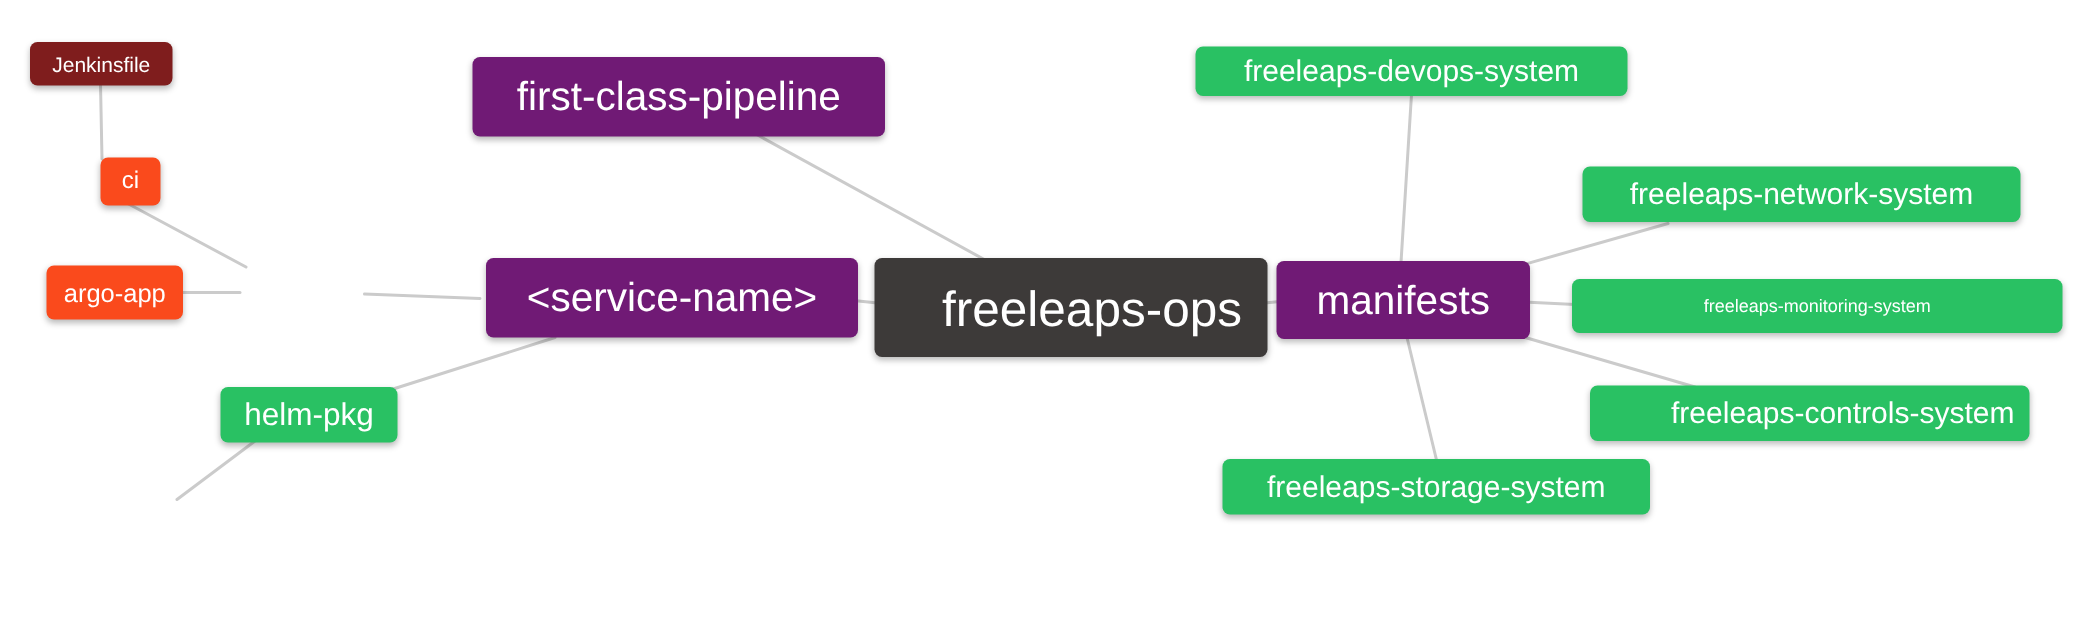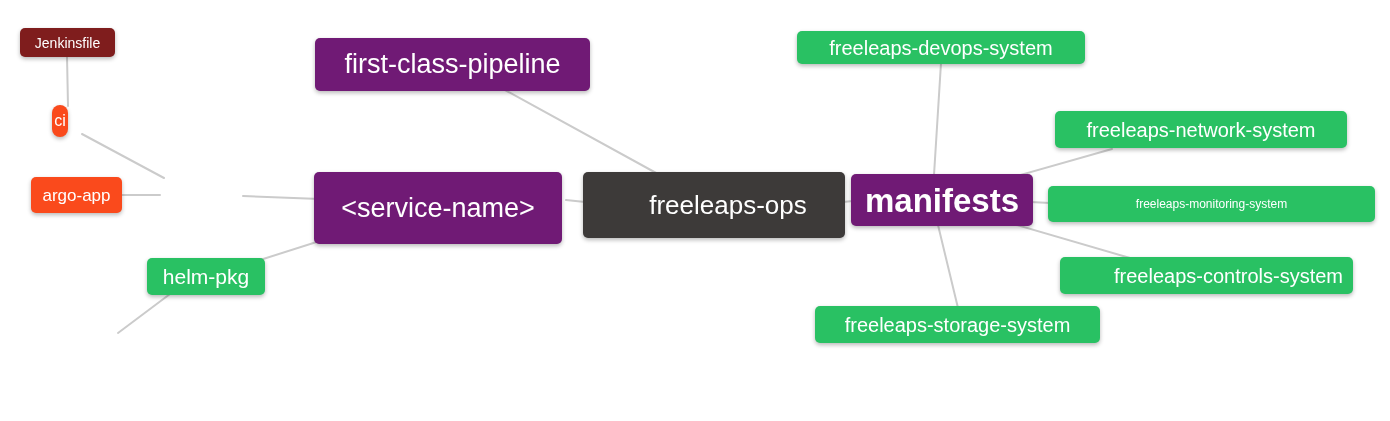--- a/index.html
+++ b/index.html
@@ -65,35 +65,35 @@
     <line x1="843" y1="202" x2="853" y2="201"></line>
     <line x1="934" y1="175" x2="941" y2="63"></line>
     <line x1="1010" y1="178" x2="1112" y2="149"></line>
     <line x1="1011" y1="201" x2="1050" y2="203"></line>
     <line x1="1010" y1="223" x2="1130" y2="258"></line>
     <line x1="938" y1="225" x2="958" y2="308"></line>
   </svg>
 
   <div class="node orange" style="left:20px;  top:28px;  width:95px;  height:29px; font-size:14px;">Jenkinsfile</div>
 
-  <div class="node red" style="left:52px;  top:105px; width:16px;  height:32px; font-size:16px;border-radius:15px;">ci</div>
+  <div class="node red" style="left:67px;  top:105px; width:40px;  height:32px; font-size:16px;">ci</div>
 
   <div class="node red" style="left:31px;  top:177px; width:91px;  height:36px; font-size:17px;">argo-app</div>
 
 
   <div class="node green" style="left:147px; top:258px; width:118px; height:37px; font-size:21px;">helm-pkg</div>
 
 
   <div class="node blue" style="left:315px; top:38px;  width:275px; height:53px; font-size:27px;">first-class-pipeline</div>
 
-  <div class="node blue" style="left:314px; top:172px; width:248px; height:72px; font-size:27px;">&lt;service-name&gt;</div>
+  <div class="node blue" style="left:324px; top:172px; width:248px; height:53px; font-size:27px;">&lt;service-name&gt;</div>
 
-  <div class="node dark" style="left:583px; top:172px; width:262px; height:66px; font-size:26px;padding-left:28px;">freeleaps-ops</div>
+  <div class="node dark" style="left:583px; top:172px; width:262px; height:66px; font-size:33px;padding-left:28px;">freeleaps-ops</div>
 
-  <div class="node blue" style="left:851px; top:174px; width:182px; height:52px; font-size:33px;font-weight:bold;">manifests</div>
+  <div class="node blue" style="left:851px; top:174px; width:169px; height:52px; font-size:27px;">manifests</div>
 
   <div class="node green" style="left:797px;  top:31px;  width:288px; height:33px; font-size:20px;">freeleaps-devops-system</div>
 
   <div class="node green" style="left:1055px; top:111px; width:292px; height:37px; font-size:20px;">freeleaps-network-system</div>
 
   <div class="node green" style="left:1048px; top:186px; width:327px; height:36px; font-size:12px;">freeleaps-monitoring-system</div>
 
   <div class="node green" style="left:1060px; top:257px; width:293px; height:37px; font-size:20px;padding-left:44px;">freeleaps-controls-system</div>
 
   <div class="node green" style="left:815px;  top:306px; width:285px; height:37px; font-size:20px;">freeleaps-storage-system</div>

